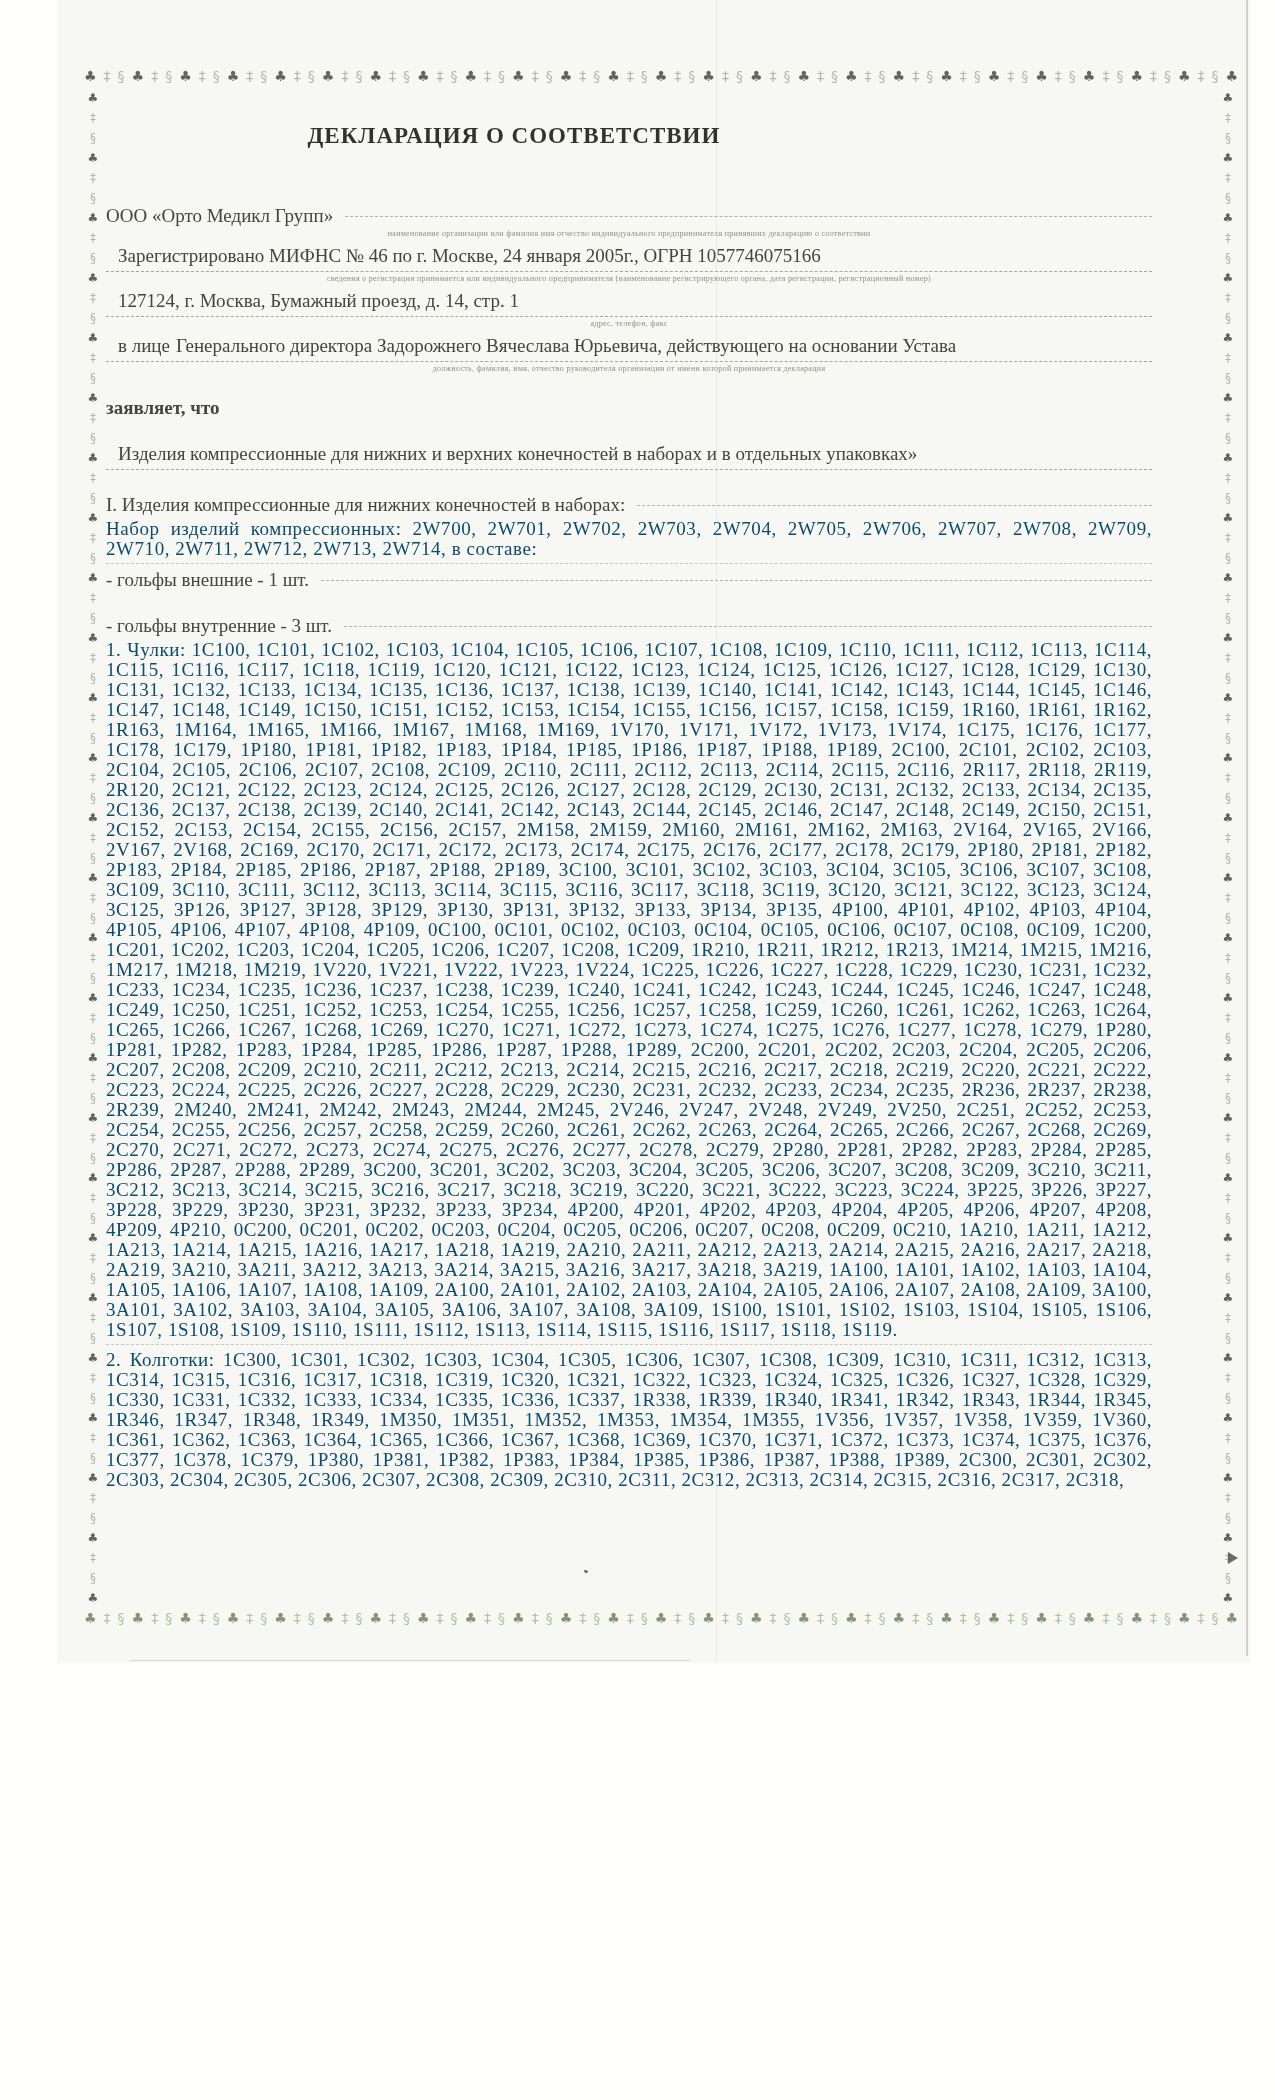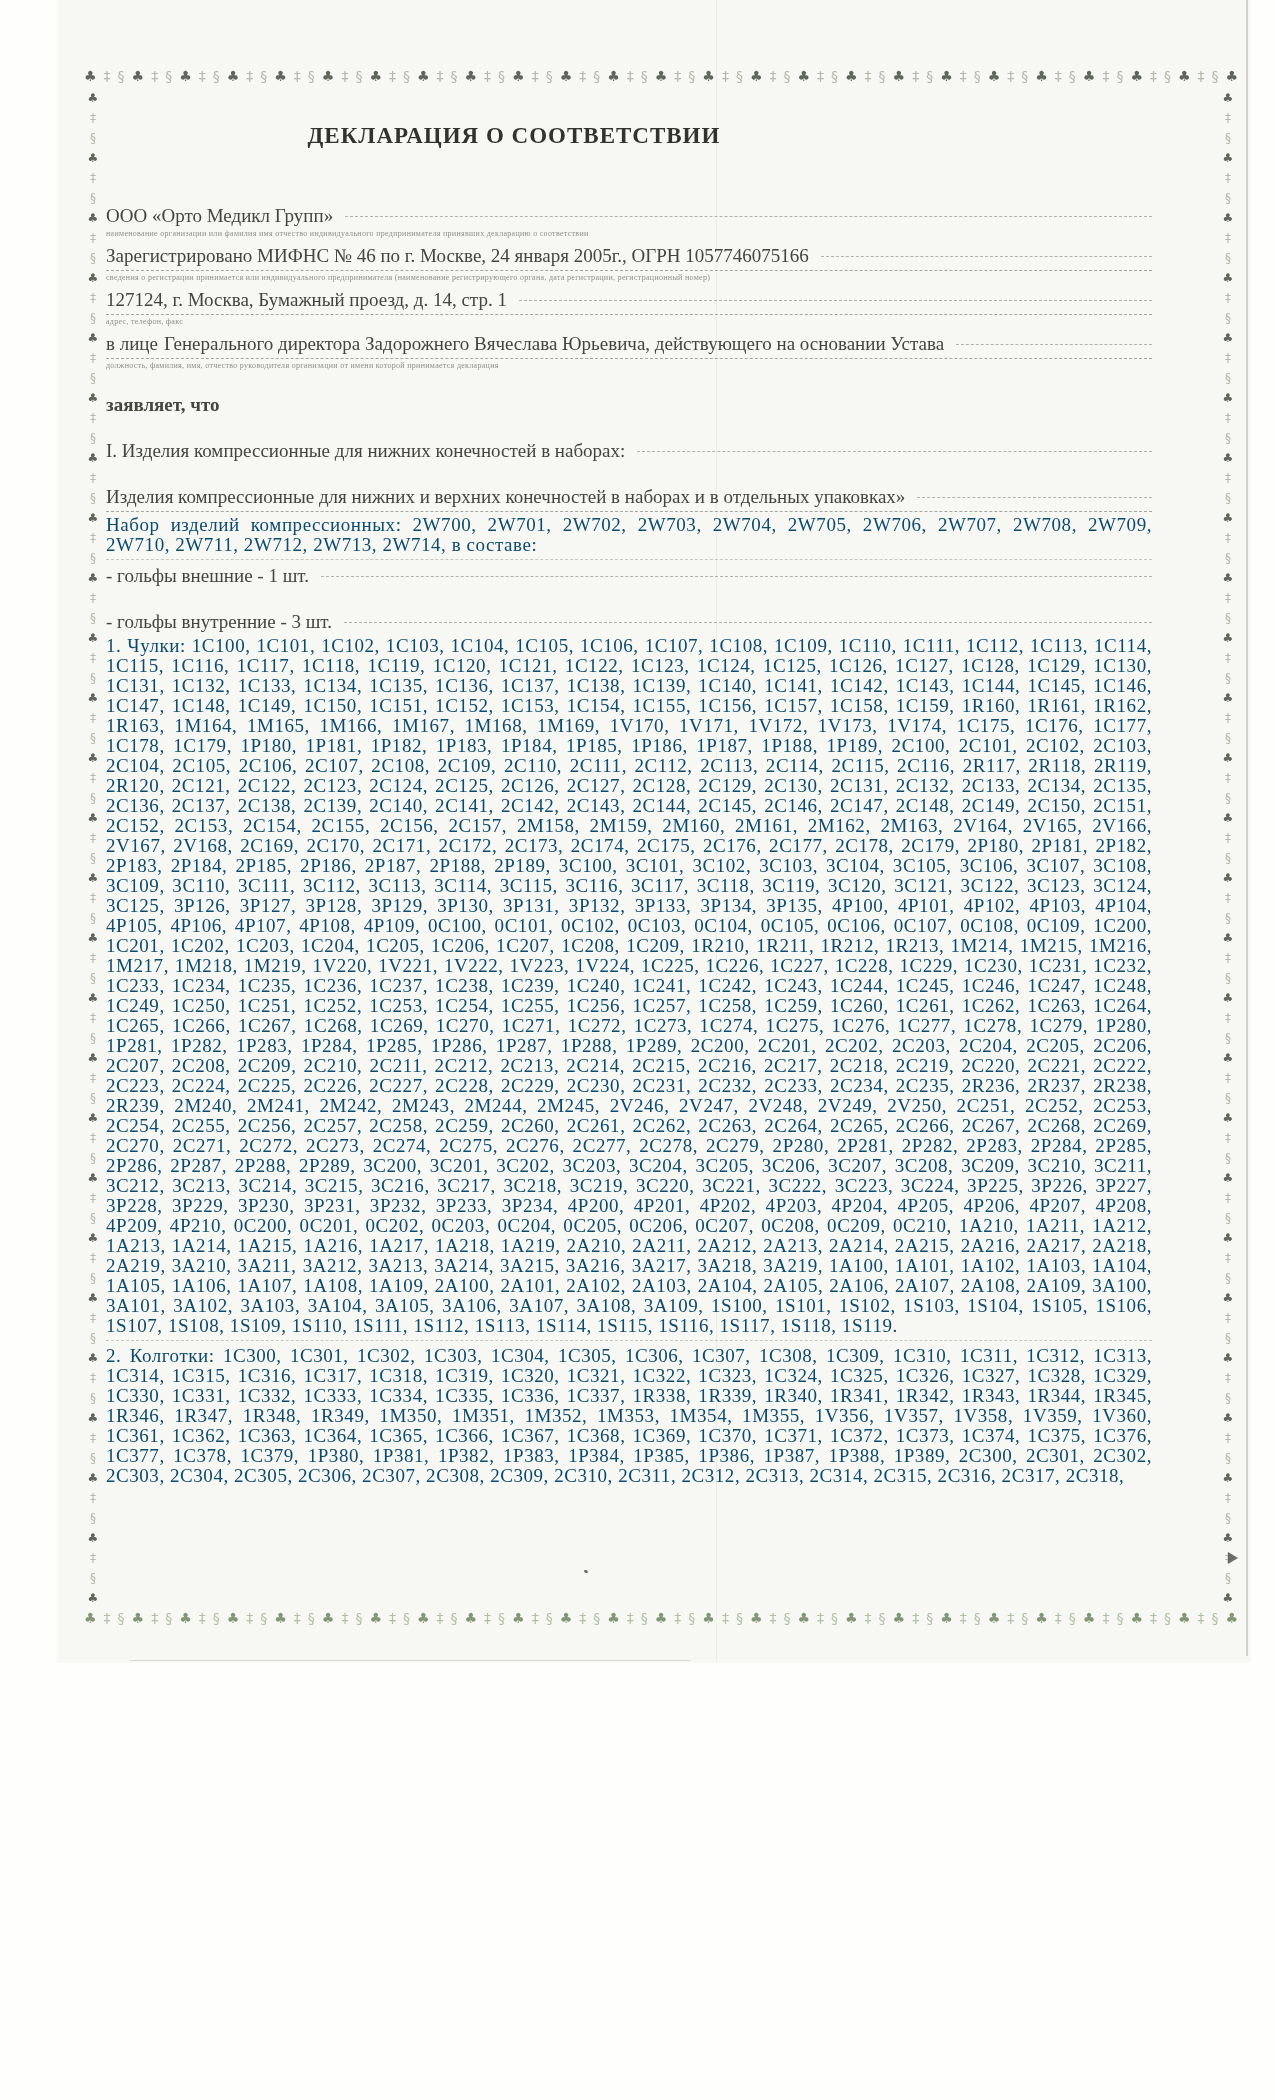--- a/index.html
+++ b/index.html
@@ -51,23 +51,23 @@
   .doc-title{
     width:78%;text-align:center;font-size:23px;font-weight:bold;
     letter-spacing:1px;color:#33332d;margin:0 0 56px 0;
   }
   .frow{display:flex;align-items:baseline;margin-top:3px;}
   .frow .txt{white-space:nowrap;text-align:right;}
   .fill{
     flex:1;border-bottom:1.5px dashed #a6a69d;margin-left:12px;
     transform:translateY(-5px);opacity:.85;
   }
-  .u{border-bottom:1.5px dashed #a6a69d;padding-bottom:3px;}
+  .u{border-bottom:1.5px dashed #a6a69d;padding-bottom:3px;flex-direction:column;}
   .caption{
-    font-size:8px;color:#8f8f86;text-align:left;letter-spacing:.3px;
+    font-size:8px;color:#8f8f86;text-align:center;letter-spacing:.3px;
     margin:2px 0 7px 0;font-family:"Liberation Serif",serif;
   }
   .bold{font-weight:bold;}
   .lead{font-weight:normal;margin-right:6px;}
   .sect{margin-top:24px;}
   .codes{
     text-align:justify;line-height:20px;letter-spacing:.55px;
     margin:3px 0 0 0;color:#0c4a6e;
   }
   .rule{
@@ -124,27 +124,27 @@
     <div class="caption">адрес, телефон, факс</div>
 
     <div class="frow u">
       <span class="txt"><span class="lead">в лице</span><span>Генерального директора Задорожнего Вячеслава Юрьевича, действующего на основании Устава</span></span>
       <span class="fill"></span>
     </div>
     <div class="caption">должность, фамилия, имя, отчество руководителя организации  от имени которой принимается декларация</div>
 
     <div class="bold sect">заявляет, что</div>
 
-    <div class="frow sect">
-      <span class="txt">I. Изделия компрессионные для нижних конечностей в наборах:</span>
+    <div class="frow u sect">
+      <span class="txt">Изделия компрессионные для нижних и верхних конечностей в наборах и в отдельных упаковках»</span>
       <span class="fill"></span>
     </div>
 
-    <div class="frow u sect">
-      <span class="txt">Изделия компрессионные для нижних и верхних конечностей в наборах и в отдельных упаковках»</span>
+    <div class="frow sect">
+      <span class="txt">I. Изделия компрессионные для нижних конечностей в наборах:</span>
       <span class="fill"></span>
     </div>
 
     <p class="codes">Набор изделий компрессионных: 2W700, 2W701, 2W702, 2W703, 2W704, 2W705, 2W706, 2W707, 2W708, 2W709, 2W710, 2W711, 2W712, 2W713, 2W714, в составе:</p>
     <div class="rule"></div>
 
     <div class="frow">
       <span class="txt">- гольфы внешние - 1 шт.</span>
       <span class="fill"></span>
     </div>

